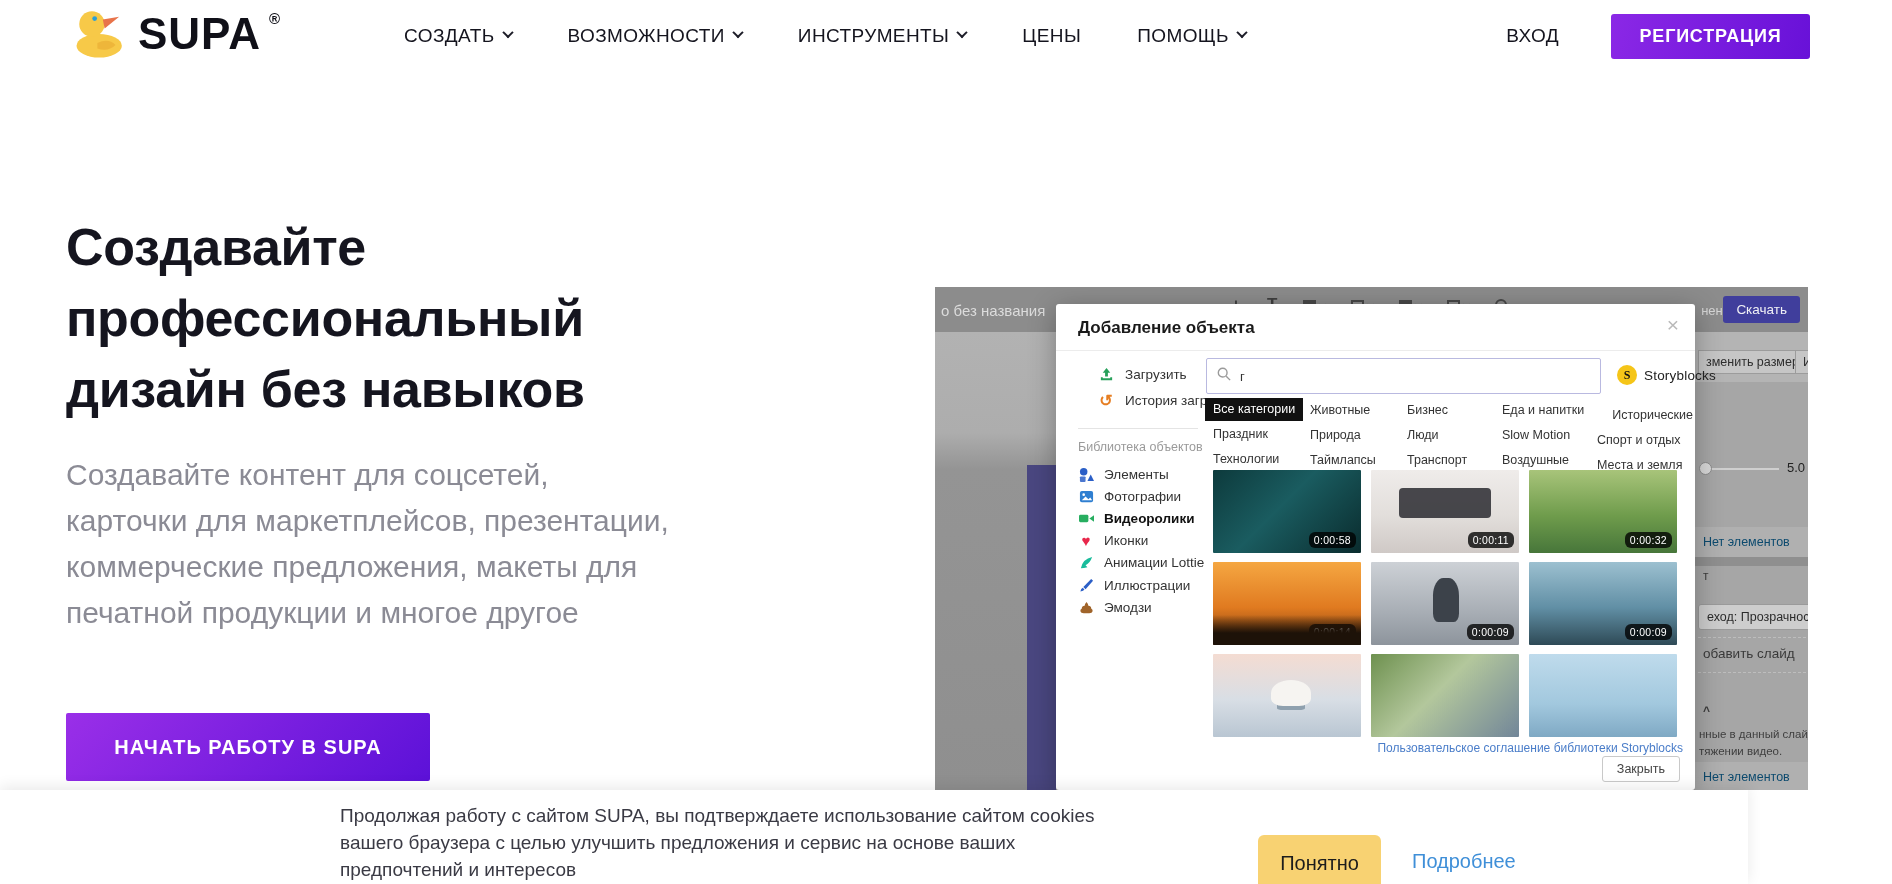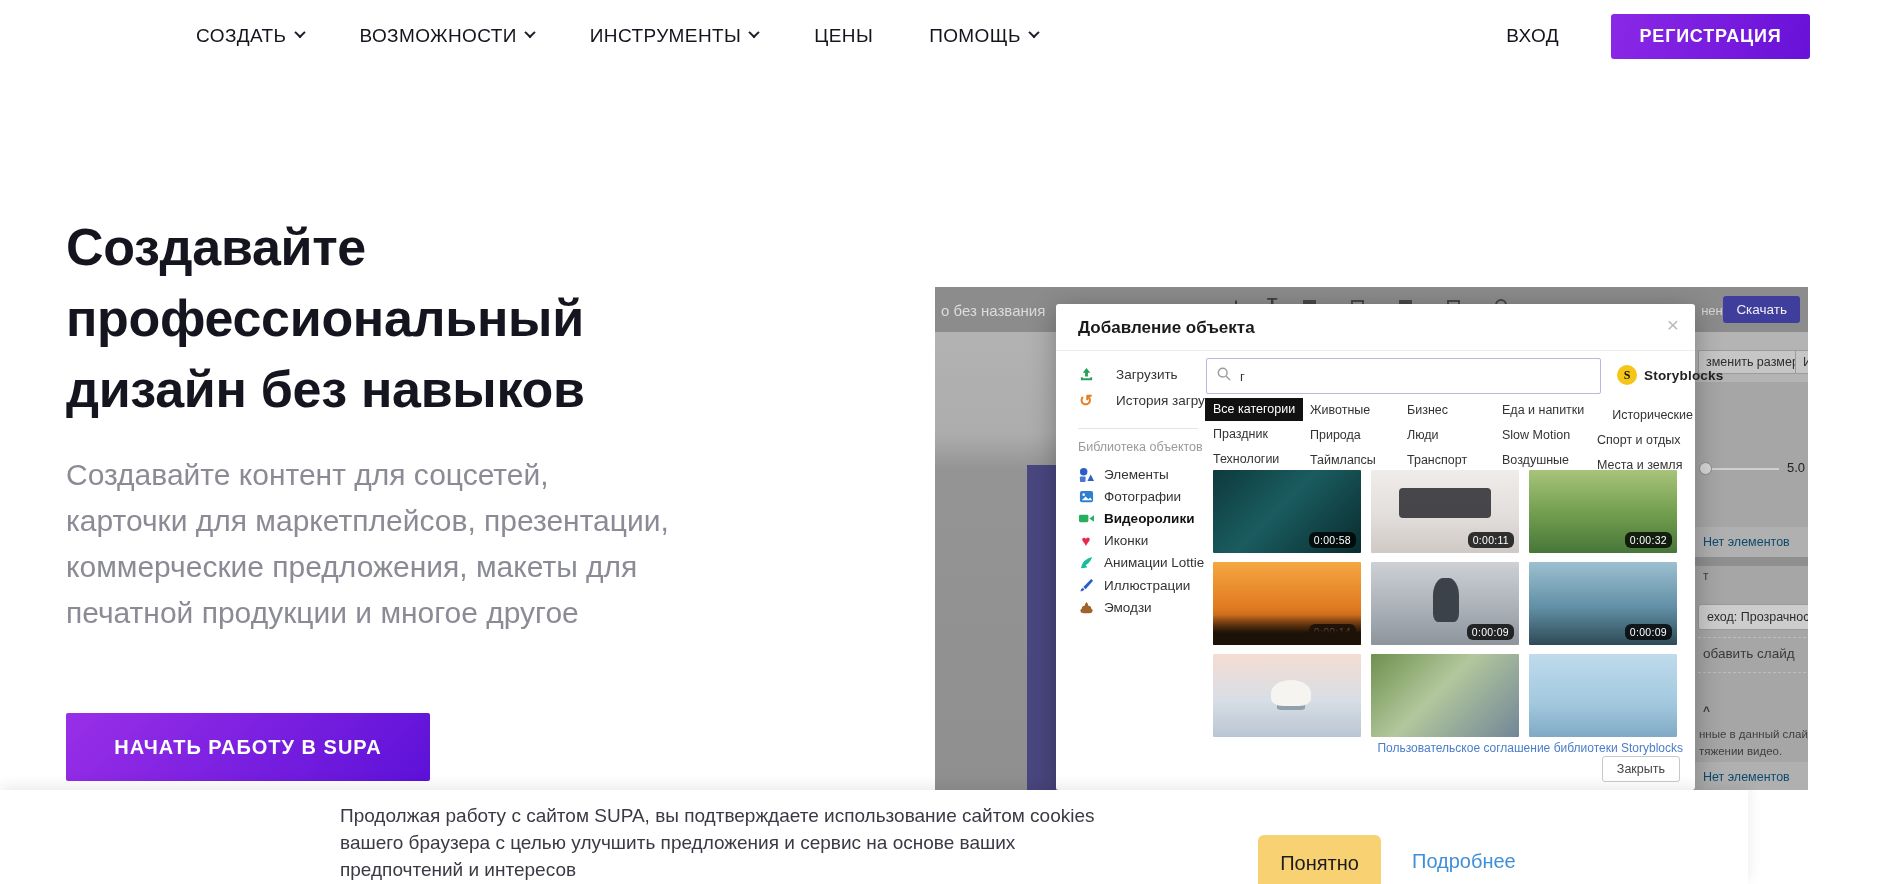--- a/index.html
+++ b/index.html
@@ -53,32 +53,32 @@
   .dash { position:absolute; left:3px; width:108px; border-top:1.5px dashed #bdbdbd; }
   .add-slide { position:absolute; left:8px; top:314px; font-size:13.5px; color:#3a3a3a; cursor:pointer; }
   .note { position:absolute; left:4px; font-size:11.5px; color:#3f3f3f; line-height:17px; white-space:nowrap; }
 
   
   .modal { position:absolute; left:121px; top:17px; width:639px; height:486px; background:#fff; border-radius:3px; box-shadow:0 6px 28px rgba(0,0,0,.3); }
   .modal-title { position:absolute; left:22px; top:14px; font-size:17px; font-weight:700; color:#1a1a1a; }
   .modal-close { position:absolute; right:16px; top:10px; font-size:21px; color:#b9b9b9; cursor:pointer; line-height:21px; }
   .modal-div { position:absolute; left:0; top:46px; width:100%; border-top:1px solid #ececec; }
   .m-left { position:absolute; left:22px; top:60px; width:125px; }
-  .m-row { display:flex; align-items:center; gap:22px; font-size:13.5px; color:#333; cursor:pointer; white-space:nowrap; }
+  .m-row { display:flex; align-items:center; gap:11px; font-size:13.5px; color:#333; cursor:pointer; white-space:nowrap;margin-left:20px; }
   .m-row.up { position:absolute; top:2px; }
   .m-row.hist { position:absolute; top:28px; }
   .m-sep { position:absolute; top:64px; width:120px; border-top:1px solid #e4e4e4; }
   .m-lib-label { position:absolute; top:76px; font-size:12.5px; color:#9a9a9a; white-space:nowrap; }
   .m-item { position:absolute; display:flex; align-items:center; gap:10px; font-size:13.5px; color:#333; cursor:pointer; white-space:nowrap; }
   .m-item.active { font-weight:700; color:#111; }
   .search-box { position:absolute; left:150px; top:54px; width:395px; height:36px; border:1px solid #b9b9e0; border-radius:2px; display:flex; align-items:center; padding:0 10px; gap:9px; }
   .search-input { border:none; outline:none; flex:1; font-size:13px; color:#333; font-family:"Liberation Sans",sans-serif; background:transparent; }
   .sb-brand { position:absolute; left:561px; top:61px; display:flex; align-items:center; gap:7px; cursor:pointer; }
   .sb-circle { width:20px; height:20px; border-radius:50%; background:#f5c518; color:#111; font-size:12px; font-weight:700; display:flex; align-items:center; justify-content:center; font-family:"Liberation Serif",serif; }
-  .sb-name { font-size:13.5px; font-weight:700; color:#222; letter-spacing:.2px; }
+  .sb-name { font-size:13.5px; font-weight:400; color:#222; letter-spacing:.2px; }
   .cats { position:absolute; left:157px; top:94px; width:470px; }
   .cat-col { position:absolute; top:0; width:96px; }
   .cat { display:block; font-size:12.5px; color:#333; margin-bottom:10px; cursor:pointer; white-space:nowrap; line-height:15px; }
   .cat.chip { background:#111; color:#fff; padding:4px 8px; margin-left:-8px; margin-bottom:6px; display:inline-block; }
   .vgrid { position:absolute; left:157px; top:166px; width:470px; }
   .vcell { position:absolute; width:148px; height:83px; border-radius:1px; overflow:hidden; cursor:pointer; }
   .dur { position:absolute; right:5px; bottom:5px; background:rgba(0,0,0,.78); color:#fff; font-size:10.5px; padding:2px 5px; border-radius:6px; letter-spacing:.3px; }
   .dur:empty { display:none; }
   .v0 { background:linear-gradient(135deg,#0d3a3c 0%,#1a5c60 45%,#0a2c2e 100%); }
   .v1 { background:linear-gradient(180deg,#efecea 0%,#e2dedb 55%,#cfc9c6 100%); }
@@ -104,20 +104,33 @@
   .cookie-text { position:absolute; left:340px; top:12px; font-size:19px; line-height:27px; color:#3a3a44; }
   .accept-btn { position:absolute; left:1258px; top:45px; width:123px; height:56px; background:#f8d272; border:none; border-radius:6px; font-size:20px; color:#1c1c1c; cursor:pointer; font-family:"Liberation Sans",sans-serif; }
   .more-link { position:absolute; left:1412px; top:60px; font-size:20px; color:#3f8fd8; cursor:pointer; }
 </style>
 </head>
 <body>
 
 <div class="page">
 
   <div class="header">
+    <div class="logo">
+      <span>
+        <svg width="58" height="52" viewBox="0 0 64 56">
+          <ellipse cx="30" cy="41" rx="25" ry="13" fill="#f7c948"></ellipse>
+          <circle cx="22" cy="17" r="14" fill="#f7c948"></circle>
+          <path d="M34 12 L52 9 L36 22 Z" fill="#e8734a"></path>
+          <path d="M28 38 q12 -6 20 2 q-8 8 -20 4 Z" fill="#eeb63a"></path>
+          <circle cx="25" cy="11" r="2.6" fill="#2a9fd8"></circle>
+        </svg>
+      </span>
+      <span class="logo-text">SUPA</span>
+      <span class="logo-reg">®</span>
+    </div>
     <div class="nav">
       <div class="nav-item">
           <span>СОЗДАТЬ</span>
           <span class="chev"></span>
         </div>
       <div class="nav-item">
           <span>ВОЗМОЖНОСТИ</span>
           <span class="chev"></span>
         </div>
       <div class="nav-item">

